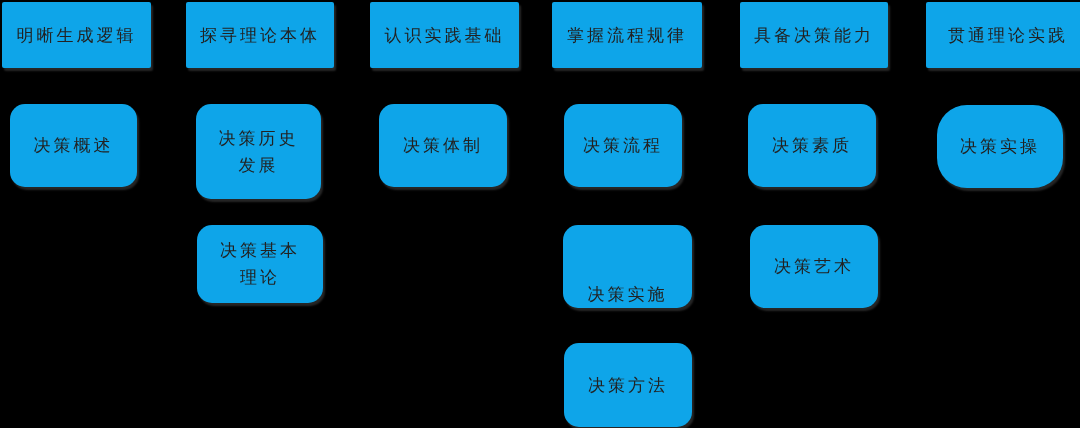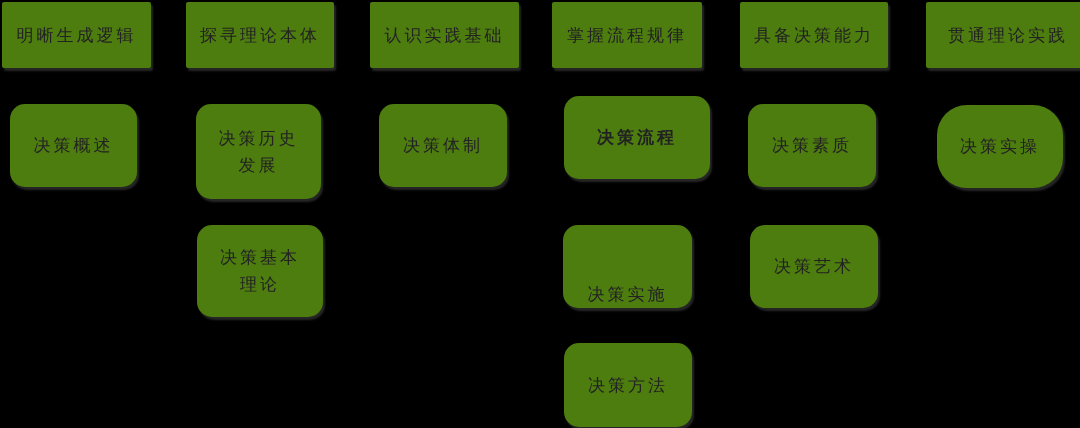--- a/index.html
+++ b/index.html
@@ -10,21 +10,21 @@
   .canvas {
     position: relative;
     width: 1080px;
     height: 428px;
     background: #000000;
     overflow: hidden;
     font-family: "Liberation Serif", "DejaVu Serif", serif;
   }
   .box {
     position: absolute;
-    background: #4d7c0f;
+    background: #0ea5e9;
     color: #222222;
     display: flex;
     align-items: center;
     justify-content: center;
     text-align: center;
     font-size: 17px;
     letter-spacing: 3px;
     line-height: 27px;
     white-space: pre-line;
     box-sizing: border-box;
@@ -53,36 +53,36 @@
     <span class="label">决策概述</span>
   </div>
 
   <div class="box header" style="left:186px; top:2px; width:148px; height:66px;">
     <span class="label">探寻理论本体</span>
   </div>
   <div class="box node" style="left:196px; top:104px; width:125px; height:95px;">
     <span class="label">决策历史
 发展</span>
   </div>
-  <div class="box node" style="left:197px; top:225px; width:126px; height:92px;">
+  <div class="box node" style="left:197px; top:225px; width:126px; height:78px;">
     <span class="label">决策基本
 理论</span>
   </div>
 
   <div class="box header" style="left:370px; top:2px; width:149px; height:66px;">
     <span class="label">认识实践基础</span>
   </div>
   <div class="box header" style="left:552px; top:2px; width:150px; height:66px;">
     <span class="label">掌握流程规律</span>
   </div>
 
   <div class="box node" style="left:379px; top:104px; width:128px; height:83px;">
     <span class="label">决策体制</span>
   </div>
-  <div class="box node" style="left:564px; top:96px; width:146px; height:83px;font-weight:bold;">
+  <div class="box node" style="left:564px; top:104px; width:118px; height:83px;">
     <span class="label">决策流程</span>
   </div>
   <div class="box node" style="left:563px; top:225px; width:129px; height:83px;align-items:flex-end;">
     <span class="label">决策实施</span>
   </div>
   <div class="box node" style="left:564px; top:343px; width:128px; height:84px;">
     <span class="label">决策方法</span>
   </div>
 
   <div class="box header" style="left:740px; top:2px; width:148px; height:66px;justify-content:center;">

